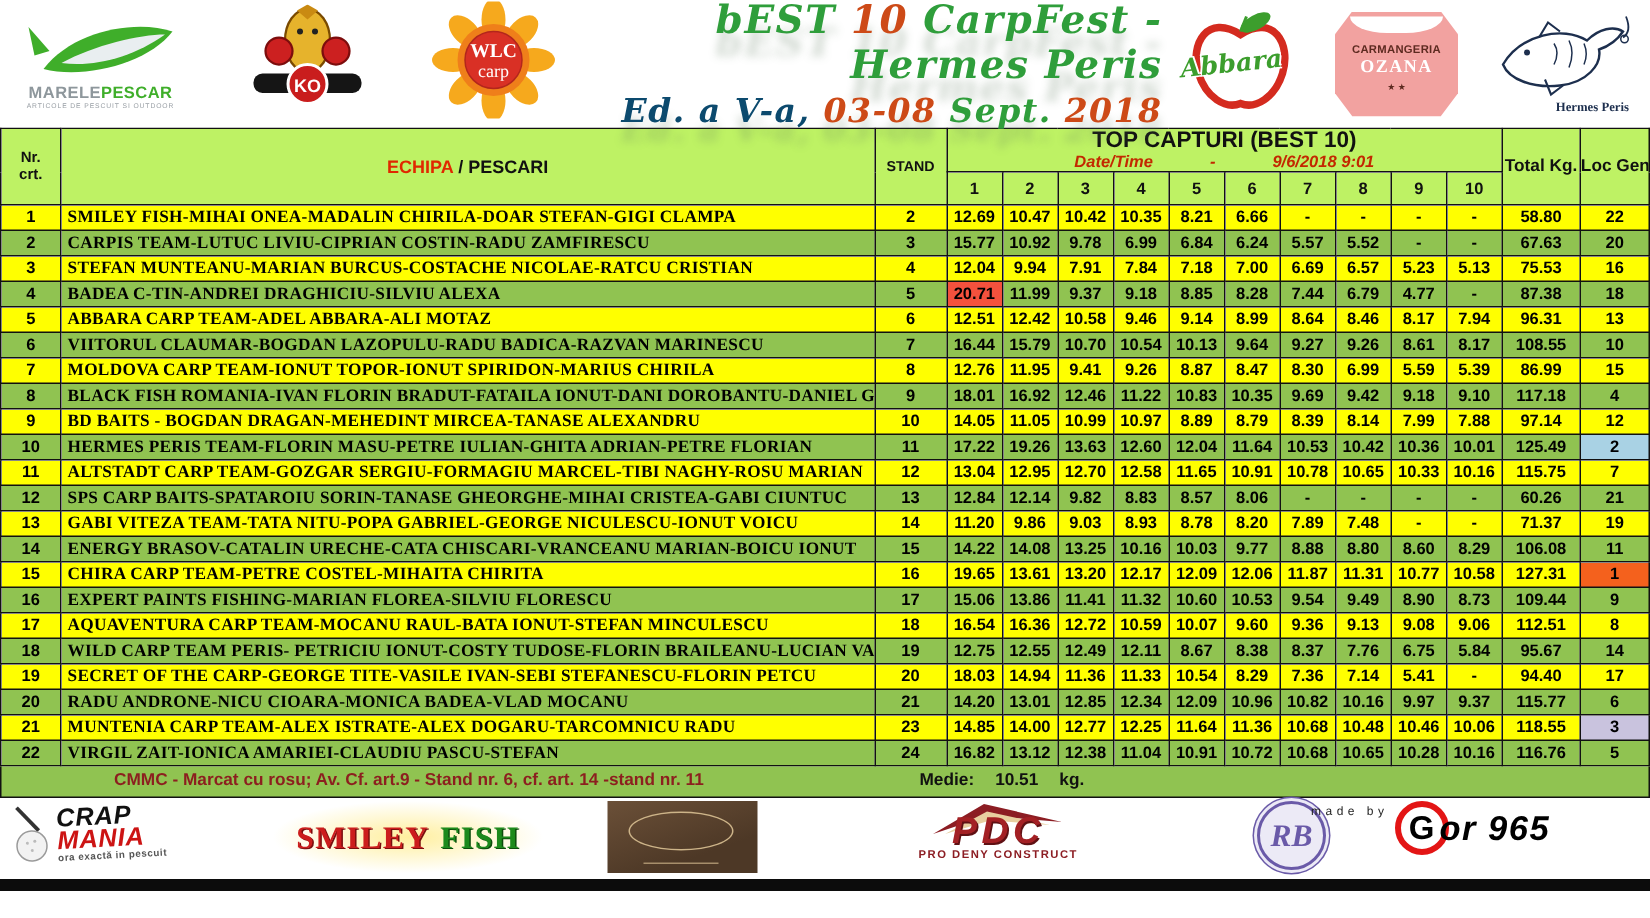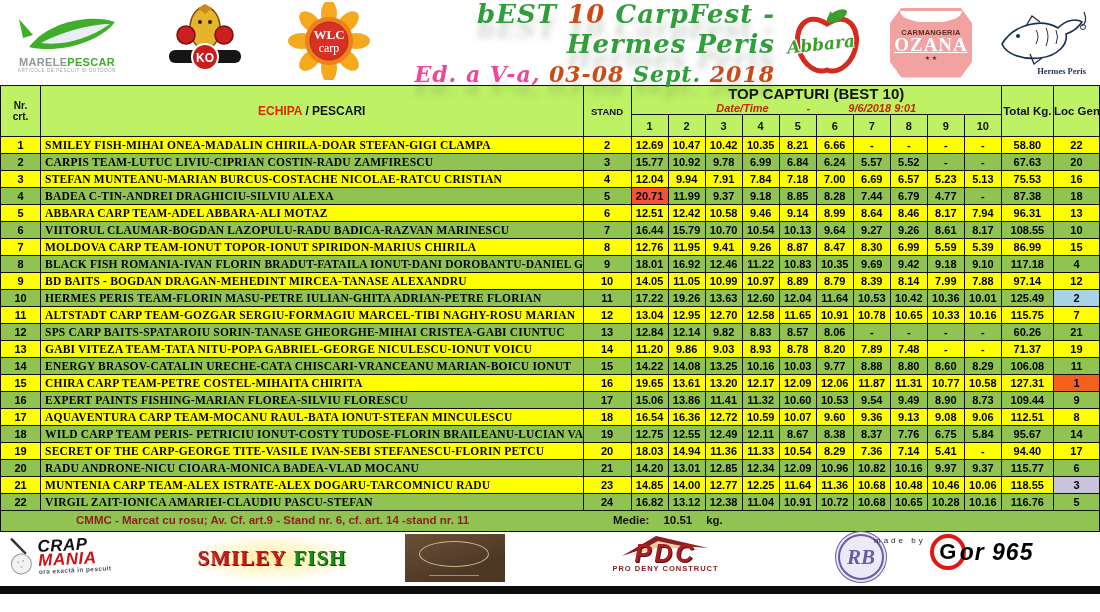--- a/index.html
+++ b/index.html
@@ -16,21 +16,21 @@
   .wlc { width:86px; margin-left:38px; }
   .title-block { flex:1 1 auto; text-align:right; font-family:"DejaVu Serif", serif; font-style:italic; font-weight:bold; padding:0 4px; }
   .t1 { font-size:26px; letter-spacing:1px; text-shadow:0 15px 6px rgba(90,120,90,.28); }
   .t2 { font-size:22px; letter-spacing:1px; margin-top:2px; text-shadow:0 13px 6px rgba(90,120,90,.28); }
   .abbara { width:95px; position:relative; }
   .abbara-word { position:absolute; left:8px; top:26px; font-family:"DejaVu Serif", serif; font-style:italic; font-weight:bold; font-size:17px; color:#3c9e2d; text-shadow:1px 1px 0 #fff,-1px -1px 0 #fff,1px -1px 0 #fff,-1px 1px 0 #fff; transform:rotate(-6deg); }
   .ozana { width:86px; margin-left:16px; }
   .ozana-badge { width:82px; height:70px; background:#f2a2a0; clip-path:polygon(14% 0,86% 0,100% 22%,100% 78%,86% 100%,14% 100%,0 78%,0 22%); position:relative; padding-top:16px; }
   .ozana-ribbon { position:absolute; top:3px; left:10px; right:10px; height:11px; background:#fff; border-radius:0 0 40% 40%/0 0 100% 100%; }
   .ozana-l1 { font-size:7.5px; font-weight:bold; color:#5d2a20; letter-spacing:.2px; margin-top:4px; }
-  .ozana-l2 { font-family:"Liberation Serif", serif; font-size:19px; font-weight:bold; color:#fff; letter-spacing:1px; line-height:15px;text-decoration:underline; }
+  .ozana-l2 { font-family:"Liberation Serif", serif; font-size:12px; font-weight:bold; color:#fff; letter-spacing:1px; line-height:15px; }
   .ozana-stars { font-size:6px; color:#5d2a20; margin-top:2px; }
   .hermes { width:100px; margin-left:18px; margin-right:6px; }
   .hermes-label { font-family:"Liberation Serif", serif; font-size:8.5px; font-weight:bold; color:#1d2f4e; margin-top:-6px; text-align:right; padding-right:8px; }
 
   
   table { width:1100px; border-collapse:collapse; table-layout:fixed; }
   th, td { border:1px solid #111; overflow:hidden; white-space:nowrap; }
   thead th { background:#bef264; font-weight:bold; color:#111; }
   .h-nrcrt { font-size:10px; line-height:11px; white-space:pre-line; }
   .h-echipa { font-size:12px; }
@@ -125,21 +125,21 @@
         <circle cx="41" cy="39" r="24" fill="#ef7f1a"></circle>
         <circle cx="41" cy="39" r="19" fill="#d93025" stroke="#b3261c" stroke-width="1"></circle>
         <text x="41" y="37" text-anchor="middle" font-size="13" font-weight="bold" fill="#fff" font-family="Liberation Serif, serif">WLC</text>
         <text x="41" y="50" text-anchor="middle" font-size="12" fill="#fff" font-family="Liberation Serif, serif">carp</text>
       </svg>
     </span>
   </div>
 
   <div class="title-block">
     <div class="t1"><span style="color: rgb(47, 158, 59);">bEST </span><span style="color: rgb(205, 74, 23);">10</span><span style="color: rgb(47, 158, 59);"> CarpFest - Hermes Peris</span></div>
-    <div class="t2"><span style="color: #ec4899;">Ed. a V-a, </span><span style="color: rgb(205, 74, 23);">03-08</span><span style="color: rgb(47, 158, 59);"> Sept. </span><span style="color: rgb(205, 74, 23);">2018</span></div>
+    <div class="t2"><span style="color: #0c4a6e;">Ed. a V-a, </span><span style="color: rgb(205, 74, 23);">03-08</span><span style="color: rgb(47, 158, 59);"> Sept. </span><span style="color: rgb(205, 74, 23);">2018</span></div>
   </div>
 
   <div class="logo abbara">
     <span>
       <svg width="72" height="66" viewBox="0 0 72 66">
         <path d="M36 16 C14 2 2 22 8 42 C13 58 26 66 36 62 C46 66 59 58 64 42 C70 22 58 2 36 16 Z" fill="none" stroke="#d42b1f" stroke-width="5"></path>
         <ellipse cx="46" cy="8" rx="11" ry="5" fill="#3c9e2d" transform="rotate(-28 46 8)"></ellipse>
         <line x1="36" y1="14" x2="40" y2="4" stroke="#3c9e2d" stroke-width="2"></line>
       </svg>
     </span>

